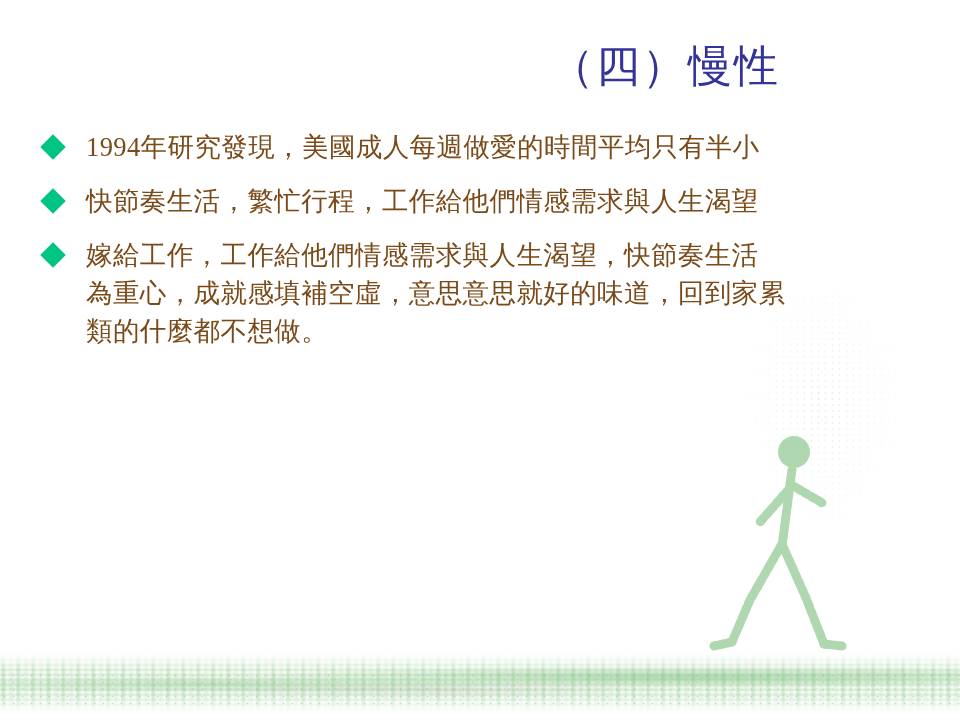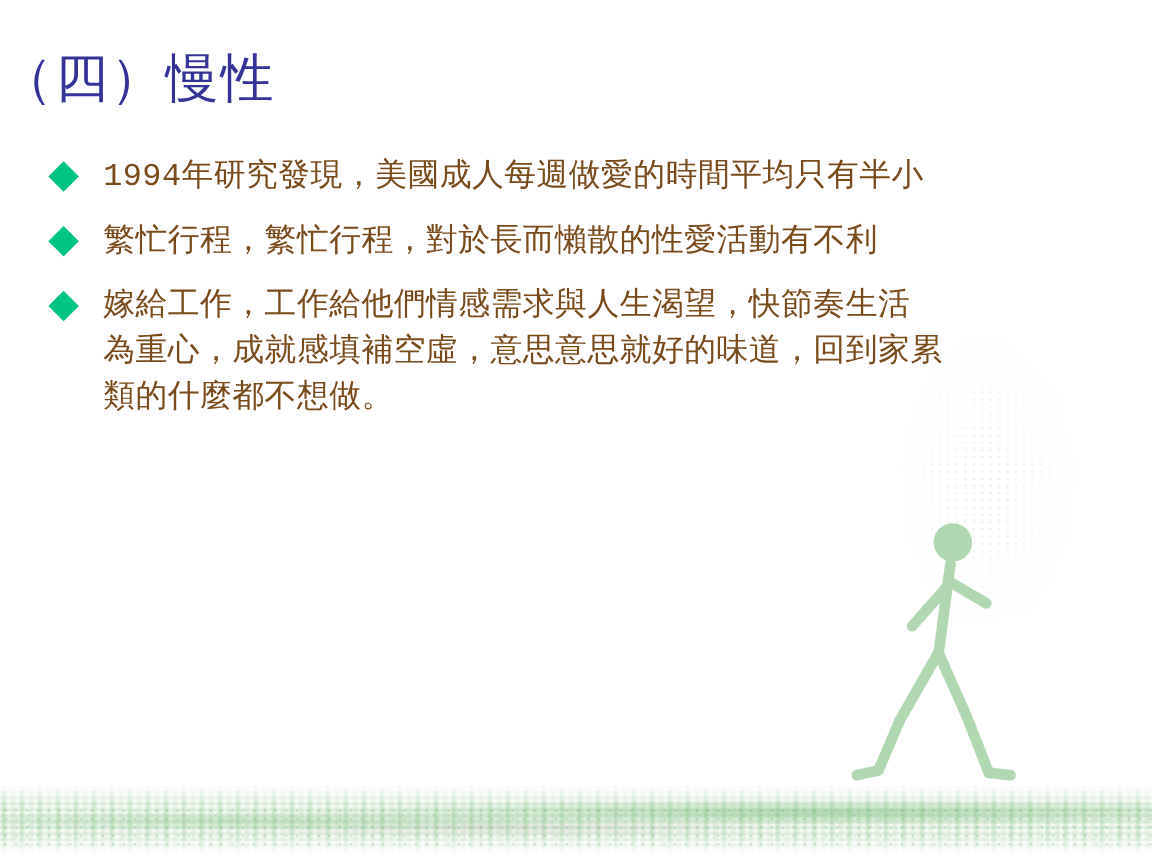--- a/index.html
+++ b/index.html
@@ -85,21 +85,21 @@
   
   #content {
     position: relative;
     z-index: 2;
   }
   #slide-title {
     position: absolute;
     top: 40px;
     left: 0;
     width: 780px;
-    text-align: left;
+    text-align: right;
     color: #33339a;
     font-size: 44px;
     line-height: 52px;
     letter-spacing: 2px;
     font-family: "DejaVu Serif", "Liberation Serif", serif;
     white-space: nowrap;
   }
   #body-list {
     position: absolute;
     top: 128px;
@@ -119,21 +119,21 @@
     margin-right: 24px;
     background: #00c483;
     transform: rotate(45deg);
   }
   .bullet-text {
     flex: 1 1 auto;
     color: #7a4a19;
     font-size: 26.5px;
     line-height: 38px;
     letter-spacing: 0.4px;
-    font-family: Liberation Mono, monospace;
+    font-family: Liberation Serif, serif;
   }
   .para-line { display: block; white-space: nowrap; }
 </style>
 </head>
 <body>
 
 <div id="slide">
 
   <div id="bg-layer">
     <div class="speckle-right"></div>
@@ -164,21 +164,21 @@
       <div class="bullet-row">
         <span class="bullet-marker"></span>
         <div class="bullet-text">
           <span class="para-line">1994年研究發現，美國成人每週做愛的時間平均只有半小</span>
         </div>
       </div>
 
       <div class="bullet-row">
         <span class="bullet-marker"></span>
         <div class="bullet-text">
-          <span class="para-line">繁忙行程，繁忙行程，對於長而懶散的性愛活動有不利</span>
+          <span class="para-line">快節奏生活，繁忙行程，工作給他們情感需求與人生渴望</span>
         </div>
       </div>
 
       <div class="bullet-row">
         <span class="bullet-marker"></span>
         <div class="bullet-text">
           <span class="para-line">嫁給工作，工作給他們情感需求與人生渴望，快節奏生活</span>
           <span class="para-line">為重心，成就感填補空虛，意思意思就好的味道，回到家累</span>
           <span class="para-line">類的什麼都不想做。</span>
         </div>

